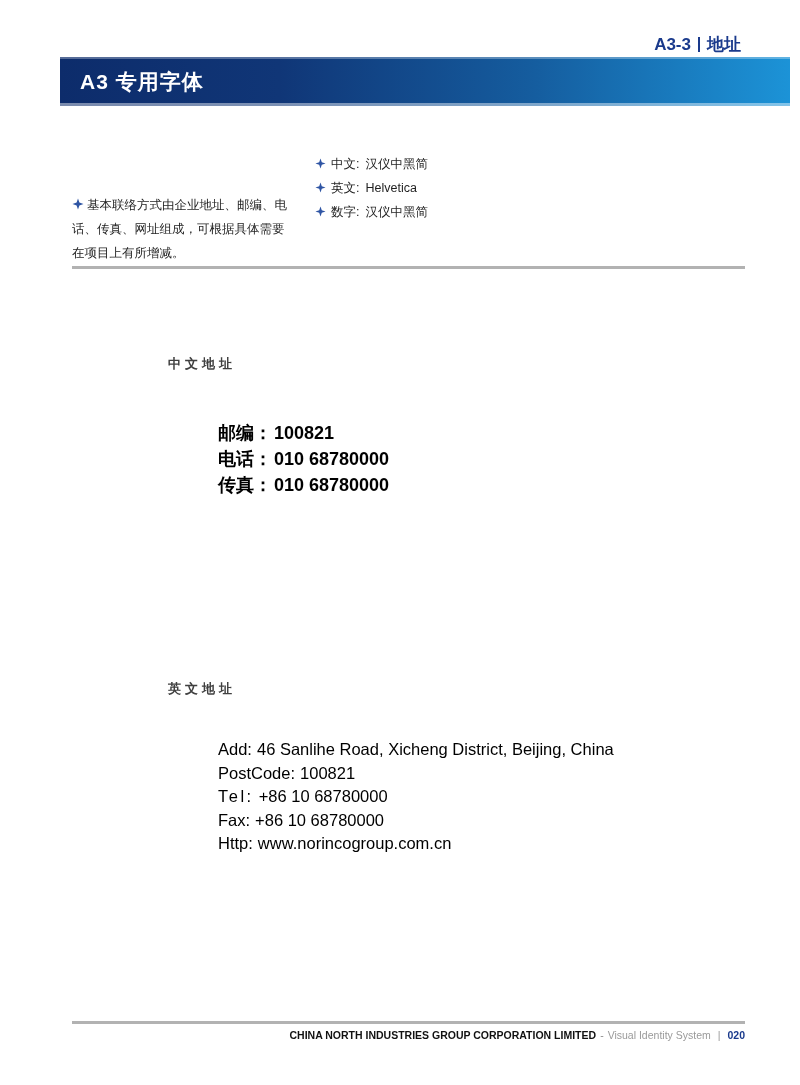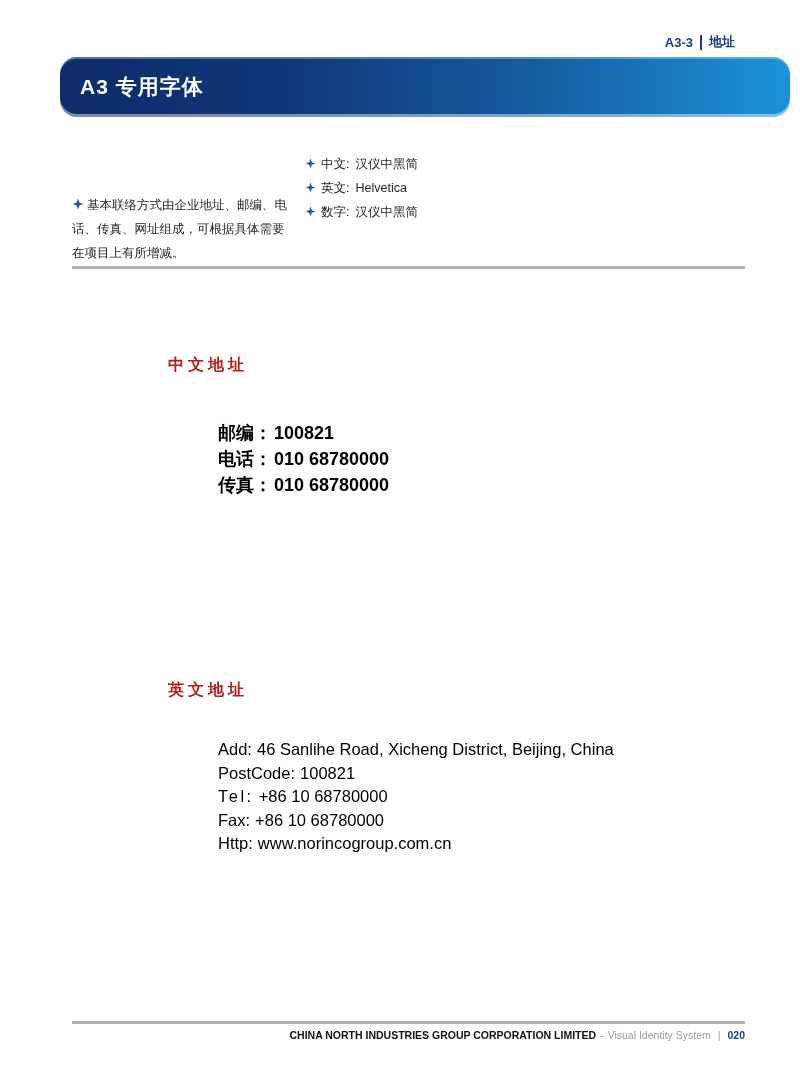--- a/index.html
+++ b/index.html
@@ -13,47 +13,46 @@
     width: 800px;
     height: 1085px;
     background: #ffffff;
     overflow: hidden;
   }
 
   
   .corner-tag {
     position: absolute;
     top: 33px;
-    right: 65px;
-    display: flex;
-    align-items: center;
-    font-size: 13px;
+    right: 59px;
+    display: flex;
+    align-items: center;
+    font-size: 17px;
     font-weight: 700;
     color: #1a3a8c;
   }
   .corner-divider {
     display: inline-block;
     width: 2px;
     height: 15px;
     background: #1a3a8c;
     margin: 0 7px;
   }
 
   
   .header-bar {
     position: absolute;
     top: 57px;
     left: 60px;
     width: 730px;
-    height: 60px;
+    height: 49px;
     background: linear-gradient(90deg, #0d2c6b 0%, #103677 30%, #155d9f 65%, #1c93d7 100%);
     box-shadow: inset 0 2px 0 rgba(255,255,255,0.30), inset 0 -3px 0 rgba(255,255,255,0.45);
     display: flex;
     align-items: center;
-    border-radius: 17px;
   }
   .header-title {
     color: #ffffff;
     font-size: 21px;
     font-weight: 700;
     padding-left: 20px;
     letter-spacing: 1px;
   }
 
   
@@ -72,21 +71,21 @@
     width: 12px;
     height: 12px;
     margin-right: 3px;
     vertical-align: -1px;
   }
 
   
   .font-specs {
     position: absolute;
     top: 152px;
-    left: 305px;
+    left: 315px;
   }
   .spec-row {
     display: flex;
     align-items: center;
     height: 24px;
     font-size: 12.5px;
   }
   .spec-row .star-icon { margin-right: 4px; vertical-align: middle; }
   .spec-label { color: #1f1f1f; margin-right: 6px; }
   .spec-value { color: #1f1f1f; }
@@ -99,24 +98,24 @@
     height: 3px;
     background: #b2b2b2;
   }
   .rule-top { top: 266px; }
   .rule-bottom { top: 1021px; }
 
   
   .section-heading {
     position: absolute;
     left: 168px;
-    font-size: 16px;
+    font-size: 13px;
     font-weight: 700;
     letter-spacing: 4px;
-    color: #b91c1c;
+    color: #404040;
   }
   .heading-cn { top: 355px; }
   .heading-en { top: 680px; }
 
   
   .addr-block { position: absolute; left: 218px; }
   .cn-block {
     top: 420px;
     font-size: 18px;
     font-weight: 700;

